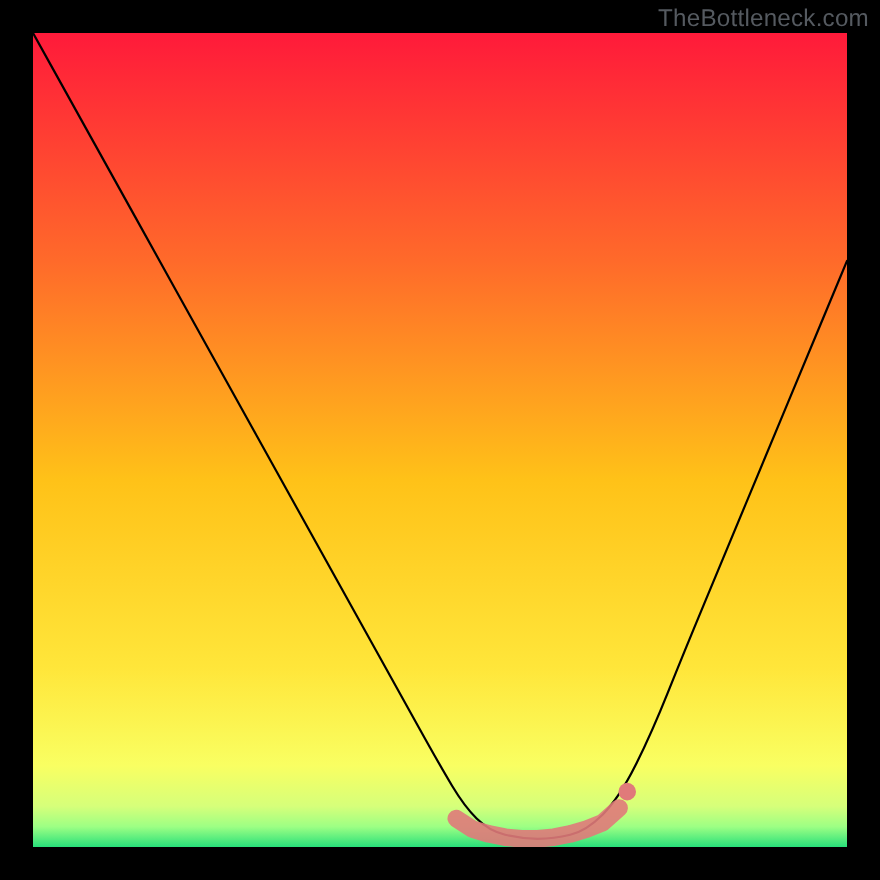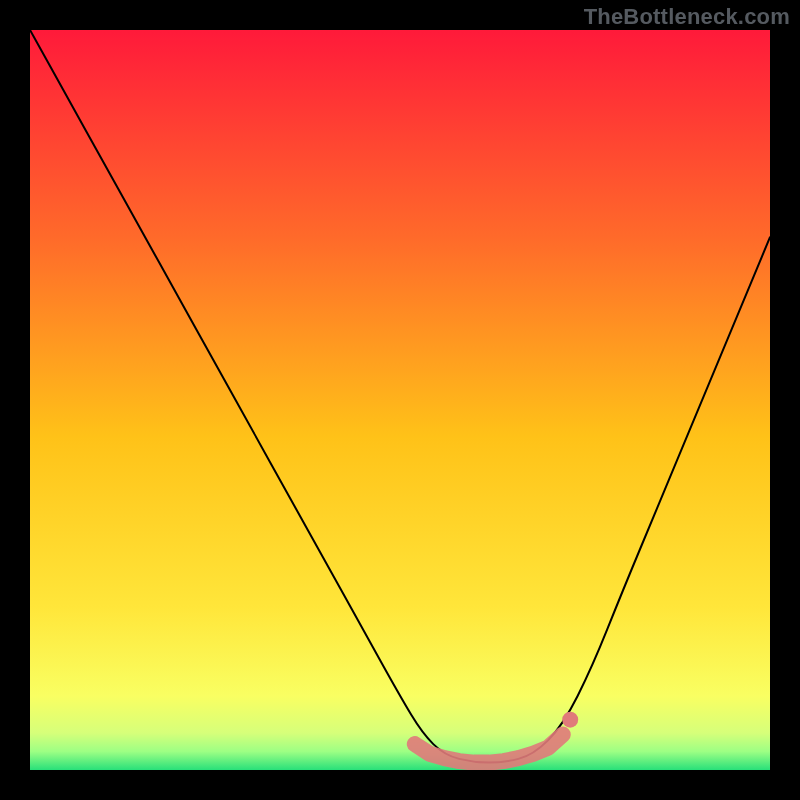--- a/index.html
+++ b/index.html
@@ -16,21 +16,21 @@
     width: 800px;
     height: 800px;
     background: #000;
   }
   .watermark {
     position: absolute;
     top: 4px;
     right: 10px;
     color: #555a60;
     font-size: 22px;
-    font-weight: 700;
+    font-weight: 400;
     letter-spacing: 0.2px;
     z-index: 5;
     margin-left: 36px;
   }
   .plot {
     position: absolute;
     left: 30px;
     top: 30px;
     width: 740px;
     height: 740px;

